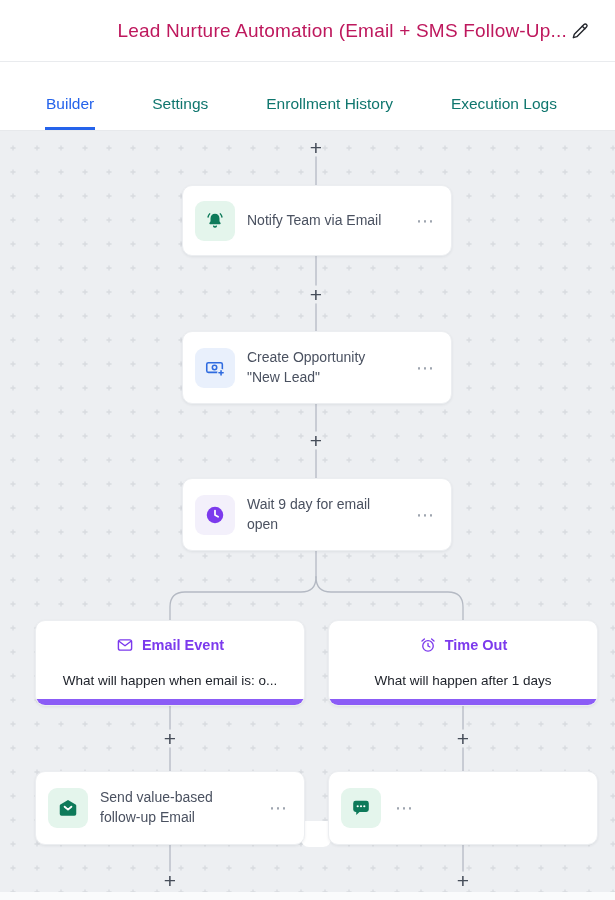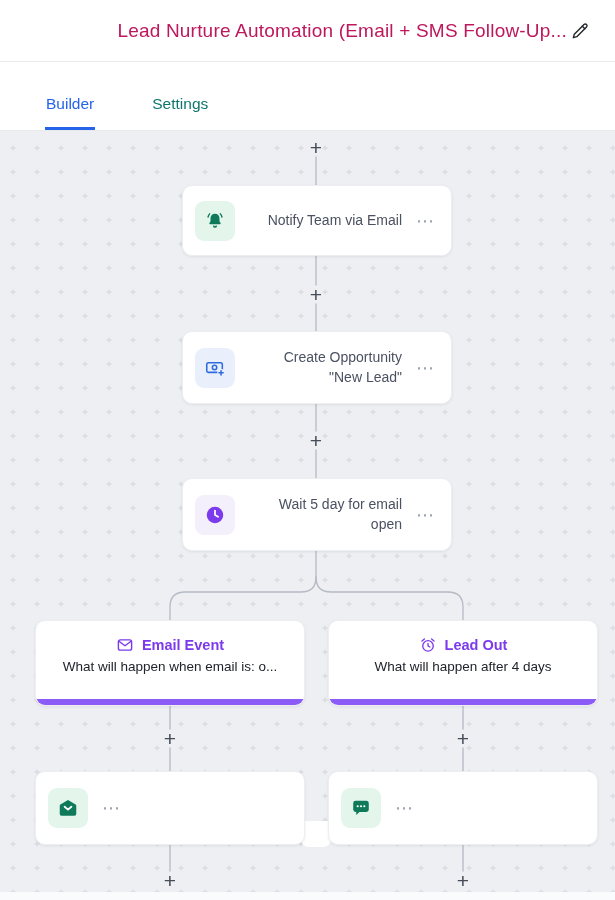--- a/index.html
+++ b/index.html
@@ -33,41 +33,41 @@
   }
   .canvas > svg.bgdots, .canvas > svg.wires { position:absolute; left:0; top:0; }
   .plus {
     position:absolute; width:20px; height:20px; margin:-10px 0 0 -10px;
     display:flex; align-items:center; justify-content:center;
     font-size:21px; font-weight:400; color:#464d59; cursor:pointer; line-height:1;
   }
   
   .card {
     position:absolute; width:270px; background:#fff; border:1px solid #eceef1;
-    border-radius:10px; box-shadow:0 1px 3px rgba(16,24,40,.07); cursor:pointer;text-align:right;
+    border-radius:10px; box-shadow:0 1px 3px rgba(16,24,40,.07); cursor:pointer;
   }
   .card.action { display:flex; align-items:center; padding:0 14px 0 12px; gap:12px; }
   .tile {
     width:40px; height:40px; border-radius:9px; flex:none;
     display:flex; align-items:center; justify-content:center;
   }
   .tile svg { width:22px; height:22px; }
   .tile.green  { background:var(--green-bg);  color:var(--green-icon); }
   .tile.blue   { background:var(--blue-bg);   color:var(--blue-icon); }
   .tile.purple { background:var(--purple-bg); color:var(--purple-icon); }
   .label { flex:1; font-size:14px; line-height:1.4; color:#4a5160; }
   .menu  { color:#99a0ab; font-size:18px; letter-spacing:1px; cursor:pointer; padding:2px; }
   
   .card.branch { height:86px; text-align:center; padding:15px 14px 0; overflow:hidden; }
   .btitle {
     display:flex; align-items:center; justify-content:center; gap:8px;
     color:var(--branch-purple); font-size:14.5px; font-weight:700;
   }
   .btitle svg { width:18px; height:18px; }
-  .bsub { margin-top:5px; font-size:13.5px; color:#20242c; white-space:nowrap; }
+  .bsub { margin-top:19px; font-size:13.5px; color:#20242c; white-space:nowrap; }
   .bbar {
     position:absolute; left:0; right:0; bottom:0; height:6px;
     background:var(--branch-bar); border-radius:2px 2px 10px 10px;
   }
   .bridge { position:absolute; left:301px; top:690px; width:30px; height:26px;
             background:#fff; border-radius:0 0 8px 8px; }
   .bottom-band { position:absolute; left:0; top:761px; width:615px; height:8px; background:#fafbfc; }
 </style>
 </head>
 <body>
@@ -80,20 +80,22 @@
         <path d="M4 20l1.2-4.2L16.8 4.2a2.1 2.1 0 0 1 3 3L8.2 18.8 4 20z"></path>
         <path d="M14.8 6.2l3 3"></path>
       </svg>
     </span>
   </div>
 </div>
 
 <div class="tabbar">
   <div class="tab active">Builder</div>
   <div class="tab">Settings</div>
+  <div class="tab">Enrollment History</div>
+  <div class="tab">Execution Logs</div>
 </div>
 
 <div class="canvas">
 
   <svg class="bgdots" width="615" height="769">
     <defs>
       <pattern id="plusgrid" width="24" height="24" patternUnits="userSpaceOnUse" x="10" y="14">
         <rect x="-2.75" y="-0.7" width="5.5" height="1.4" rx="0.7" fill="#d8dbe0" transform="translate(3,3)"></rect>
         <rect x="-0.7" y="-2.75" width="1.4" height="5.5" rx="0.7" fill="#d8dbe0" transform="translate(3,3)"></rect>
       </pattern>
@@ -153,21 +155,21 @@
     <div class="menu">⋯</div>
   </div>
 
   <div class="card action" style="left:182px;top:347px;height:73px">
     <div class="tile purple">
       <svg viewBox="0 0 24 24">
         <circle cx="12" cy="12" r="9" fill="currentColor"></circle>
         <path d="M12 7.2V12l3.4 1.9" stroke="#fff" stroke-width="1.9" stroke-linecap="round" stroke-linejoin="round" fill="none"></path>
       </svg>
     </div>
-    <div class="label">Wait 5 day for email open</div>
+    <div class="label">Wait 9 day for email open</div>
     <div class="menu">⋯</div>
   </div>
 
   <div class="card branch" style="left:35px;top:489px">
     <div class="btitle">
       <span style="display:flex">
         <svg viewBox="0 0 24 24" fill="none" stroke="currentColor" stroke-width="1.9" stroke-linecap="round" stroke-linejoin="round">
           <rect x="3.2" y="5.2" width="17.6" height="13.6" rx="2.6"></rect>
           <path d="M4.4 7.4 12 13l7.6-5.6"></path>
         </svg>
@@ -180,33 +182,34 @@
 
   <div class="card branch" style="left:328px;top:489px">
     <div class="btitle">
       <span style="display:flex">
         <svg viewBox="0 0 24 24" fill="none" stroke="currentColor" stroke-width="1.8" stroke-linecap="round" stroke-linejoin="round">
           <circle cx="12" cy="13.2" r="7"></circle>
           <path d="M12 9.8v3.4l2.6 1.5"></path>
           <path d="M7.2 4 4 6.6M16.8 4 20 6.6"></path>
         </svg>
       </span>
-      <span>Lead Out</span>
-    </div>
-    <div class="bsub">What will happen after 4 days</div>
+      <span>Time Out</span>
+    </div>
+    <div class="bsub">What will happen after 1 days</div>
     <div class="bbar"></div>
   </div>
 
   <div class="card action" style="left:35px;top:640px;height:74px">
     <div class="tile green">
       <svg viewBox="0 0 24 24">
         <path fill="currentColor" d="M12 3.2 20.3 8.2c.4.3.7.8.7 1.3v9a2 2 0 0 1-2 2H5a2 2 0 0 1-2-2v-9c0-.5.3-1 .7-1.3L12 3.2z"></path>
         <path d="M8.3 10.6 12 13.8l3.7-3.2" stroke="#fff" stroke-width="2" stroke-linecap="round" stroke-linejoin="round" fill="none"></path>
       </svg>
     </div>
+    <div class="label">Send value-based follow-up Email</div>
     <div class="menu">⋯</div>
   </div>
 
   <div class="card action" style="left:328px;top:640px;height:74px">
     <div class="tile green">
       <svg viewBox="0 0 24 24">
         <path fill="currentColor" d="M6.2 4h11.6A2.7 2.7 0 0 1 20.5 6.7v6.9a2.7 2.7 0 0 1-2.7 2.7H10.4l-3.6 3.2v-3.2h-.6a2.7 2.7 0 0 1-2.7-2.7V6.7A2.7 2.7 0 0 1 6.2 4z"></path>
         <circle cx="8.4" cy="10.1" r="1.2" fill="#fff"></circle>
         <circle cx="12" cy="10.1" r="1.2" fill="#fff"></circle>
         <circle cx="15.6" cy="10.1" r="1.2" fill="#fff"></circle>

